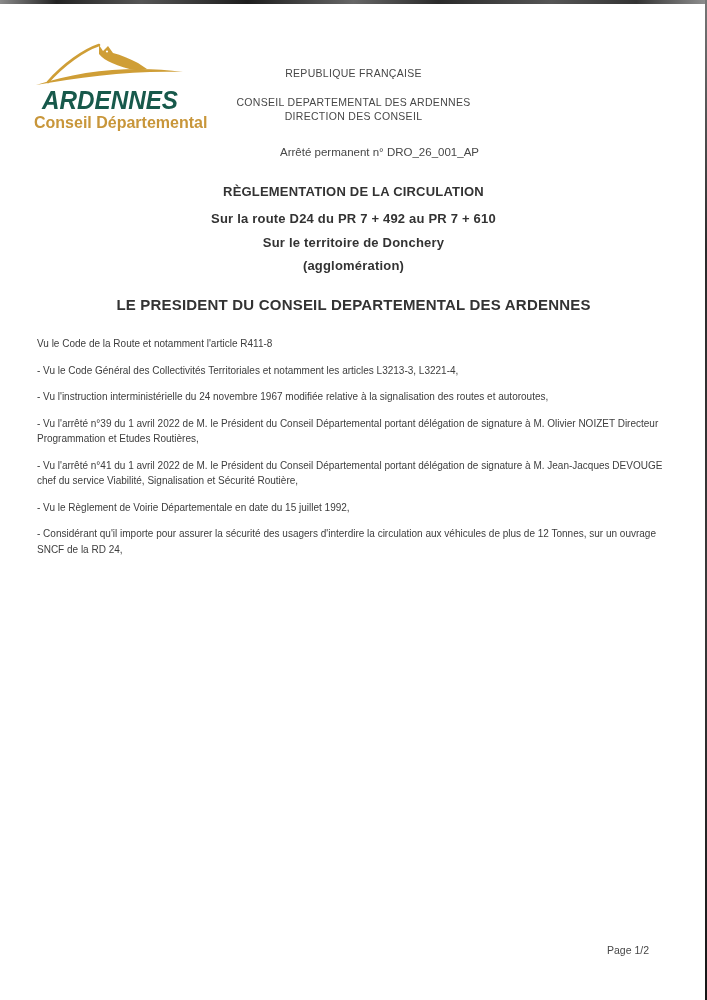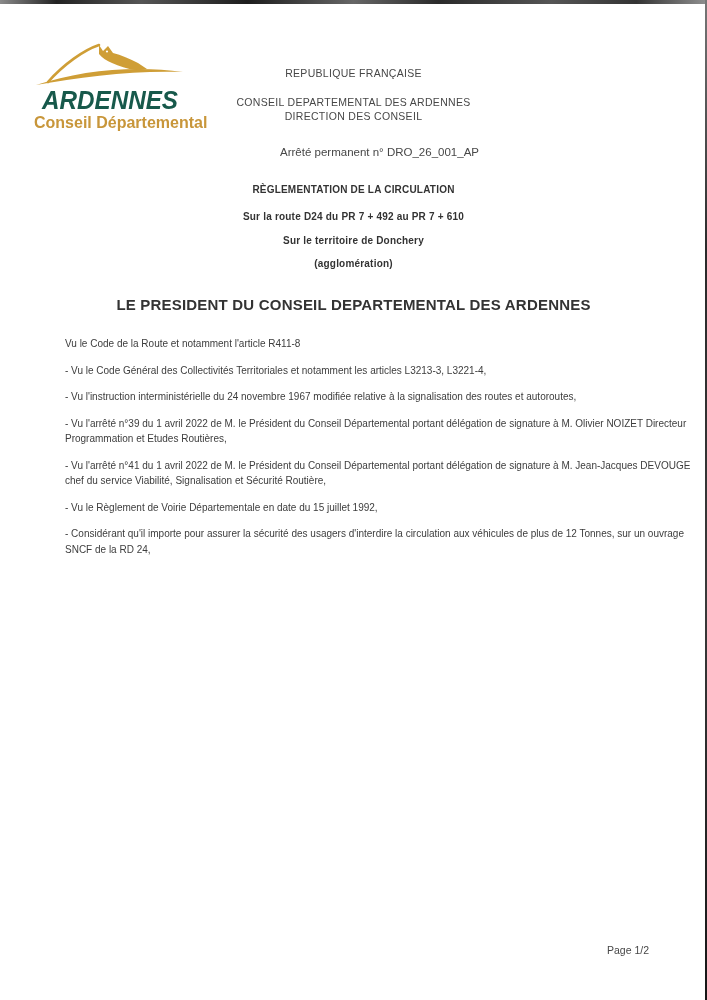--- a/index.html
+++ b/index.html
@@ -39,36 +39,35 @@
   }
   
   .hline {
     position: absolute; left: 0; right: 0; text-align: center;
     font-size: 10.5px; color: #474747; white-space: nowrap;
   }
   .h-republique { top: 67px; letter-spacing: 0.3px; }
   .h-conseil    { top: 96px; letter-spacing: 0.3px; }
   .h-direction  { top: 110px; letter-spacing: 0.3px; }
   .h-reference  { top: 146px; font-size: 11.5px; padding-left: 52px; }
-  .t-bold { font-weight: bold; color: #333333; font-size: 10px; letter-spacing: 0.2px; }
+  .t-bold { font-weight: bold; color: #333333; font-size: 13px; letter-spacing: 0.2px; }
   .t1 { top: 184px; }
   .t2 { top: 211px; }
   .t3 { top: 235px; }
   .t4 { top: 258px; }
   .doc-heading {
     position: absolute; top: 296px; left: 0; right: 0; text-align: center;
     font-size: 15px; font-weight: bold; color: #333333; letter-spacing: 0.2px;
     white-space: nowrap;
   }
   
   .doc-body {
     position: absolute; top: 336px; left: 37px; width: 632px;
     font-size: 10px; line-height: 15.5px; color: #3d3d3d;
     text-align: left;
-    margin-left: 28px;
   }
   .doc-body p { margin: 0 0 11px 0; }
   
   .page-number {
     position: absolute; top: 944px; right: 58px;
     font-size: 10.5px; color: #474747;
   }
 </style>
 </head>
 <body>

